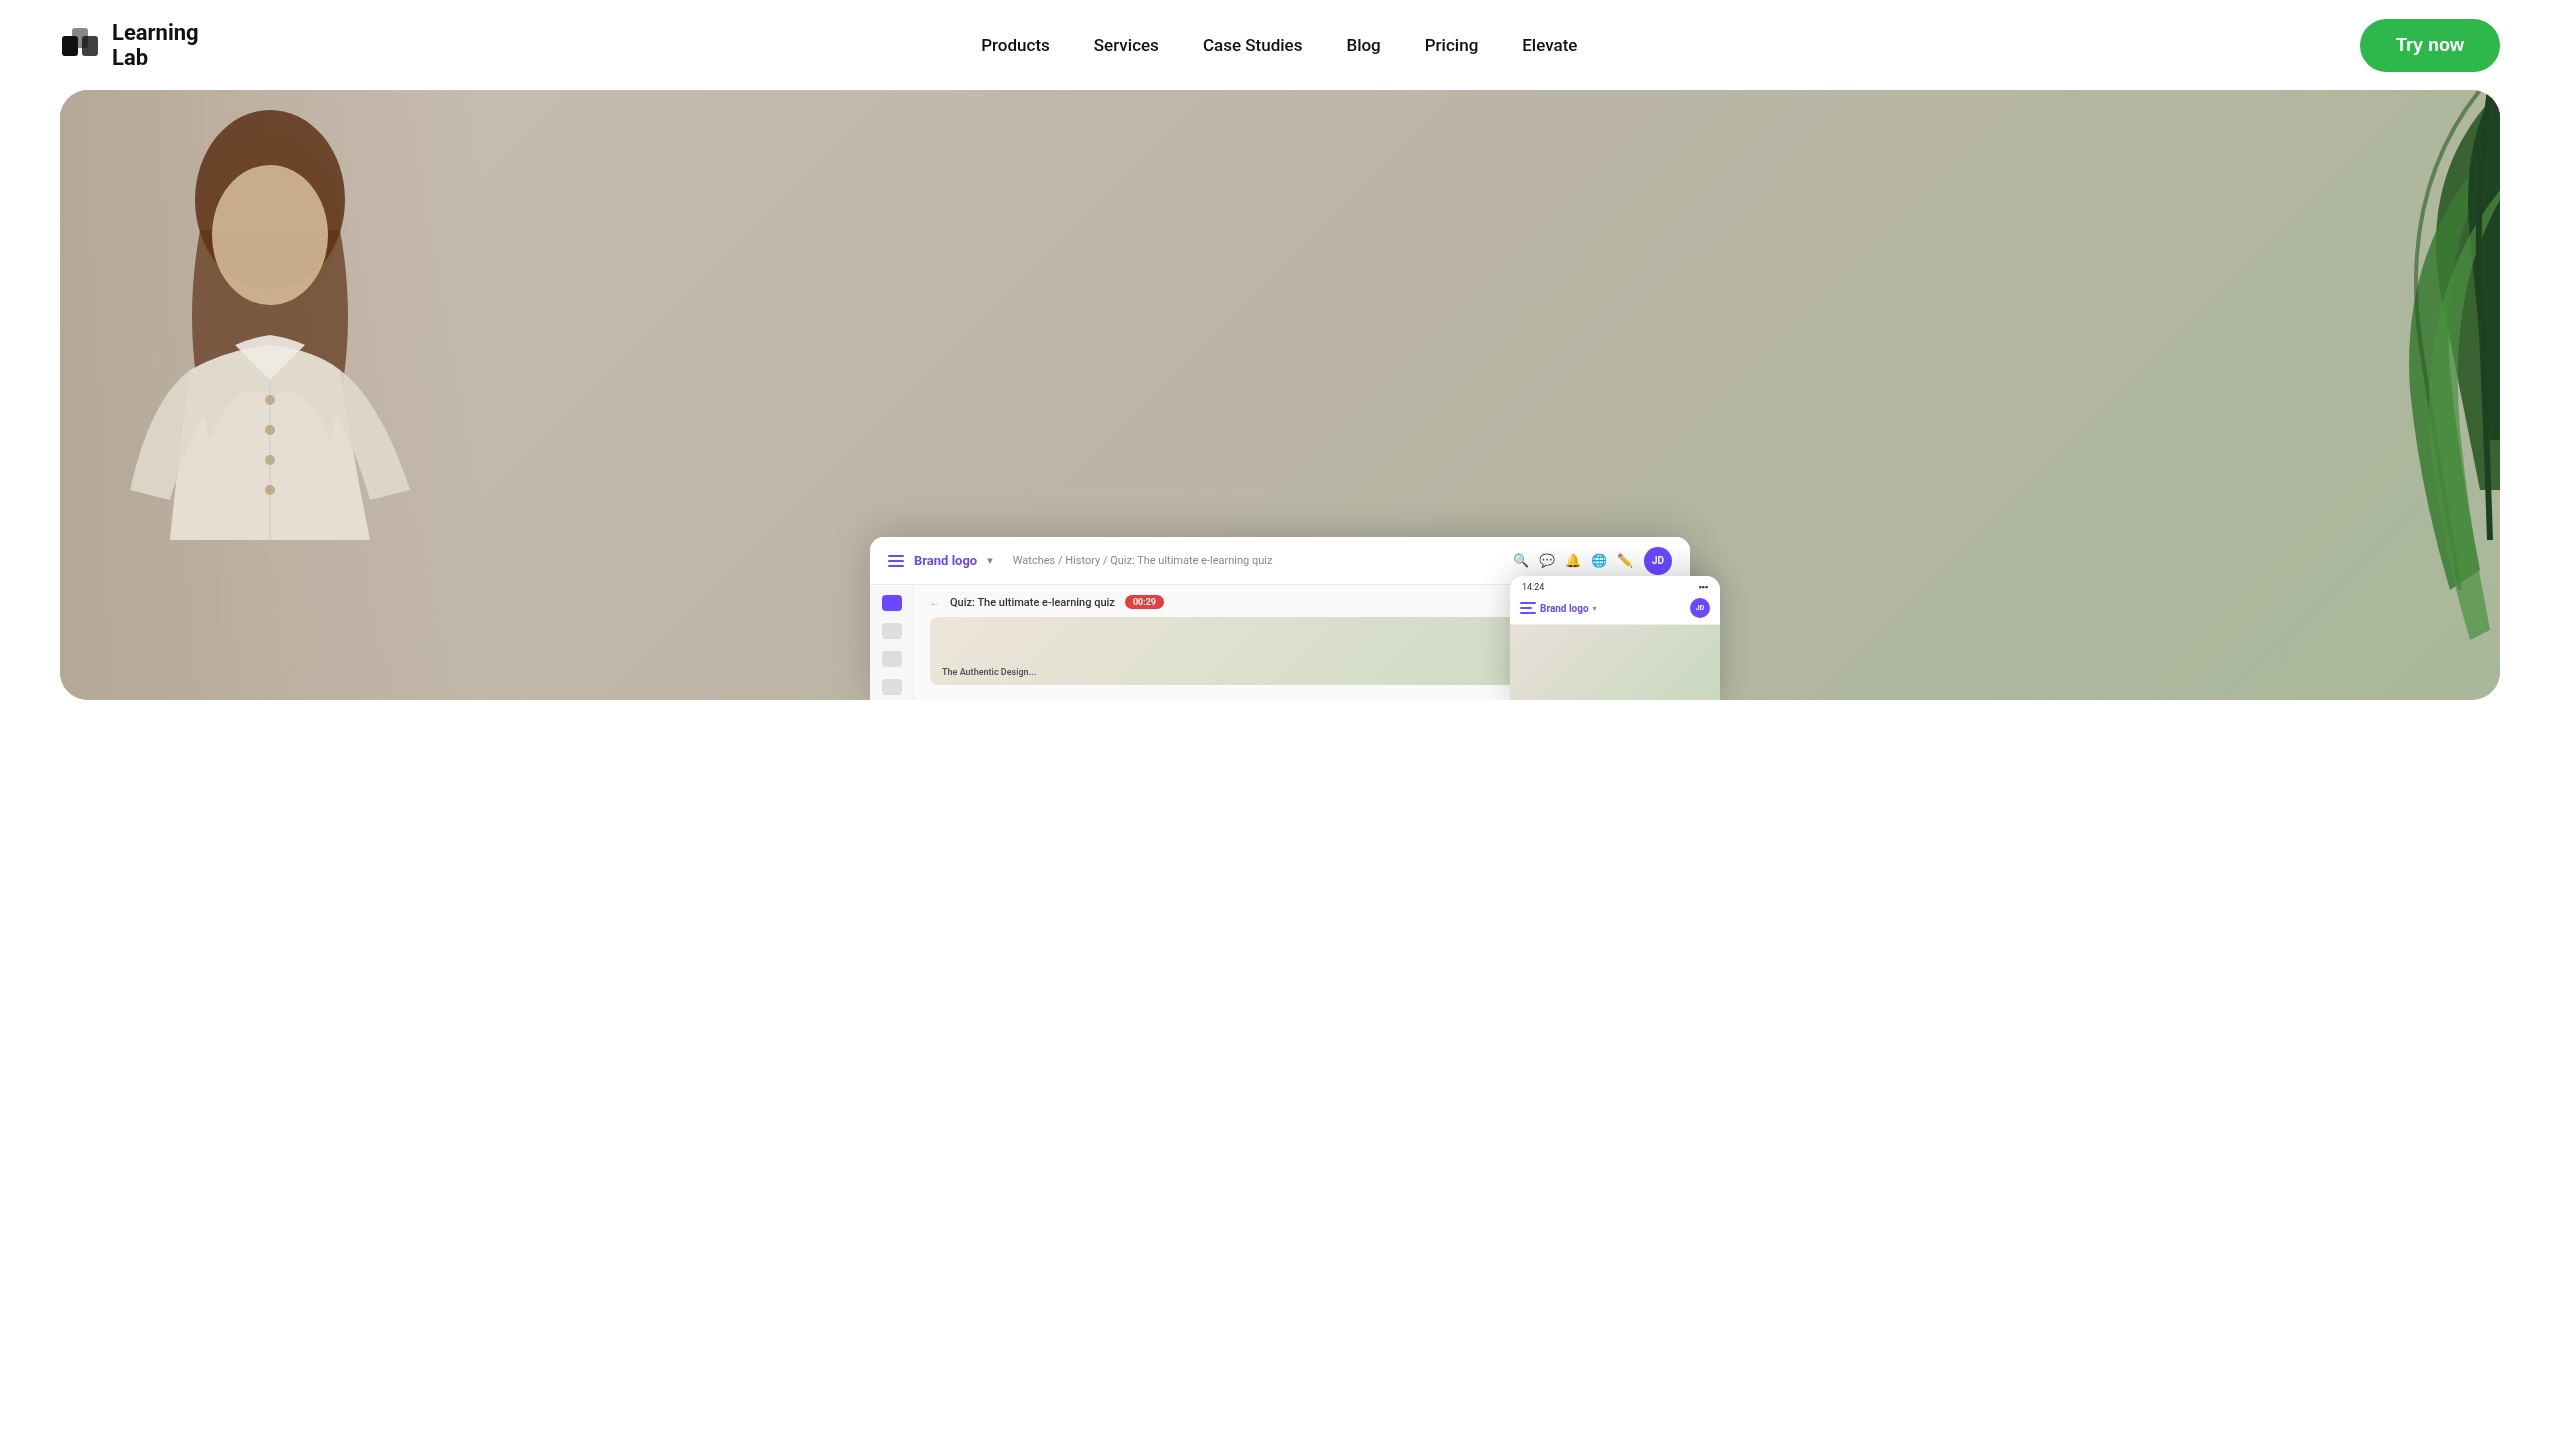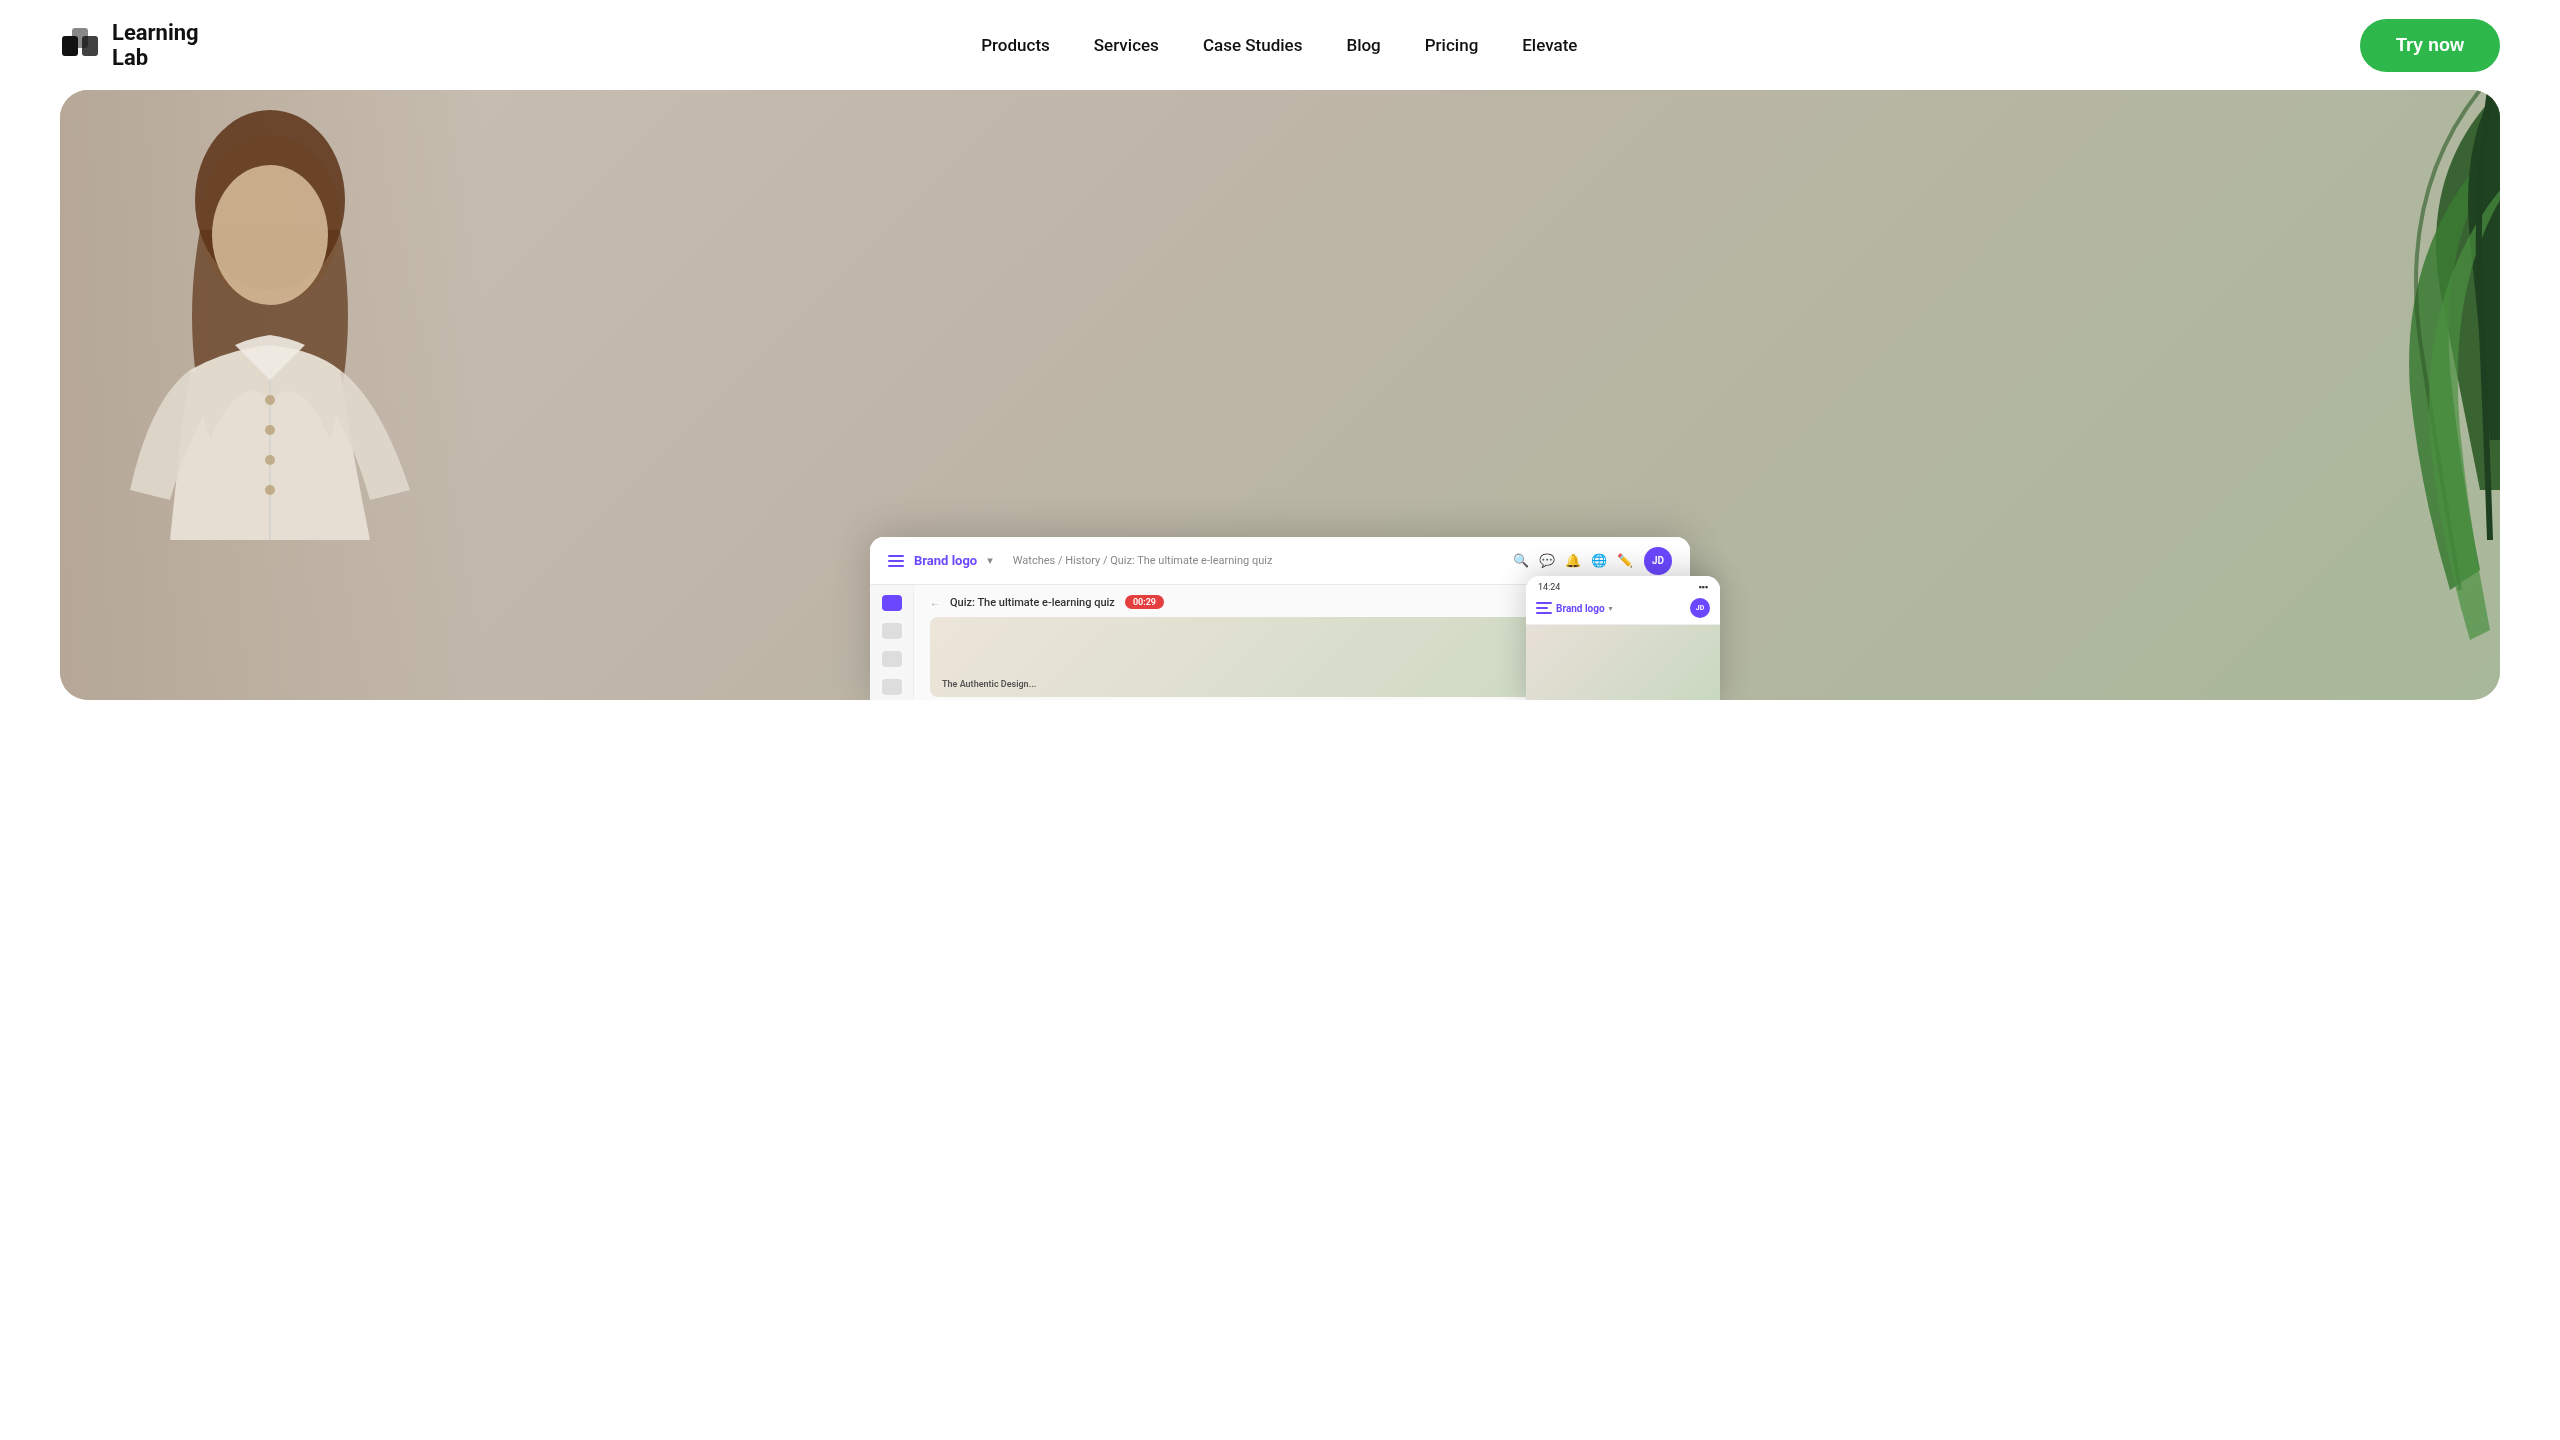--- a/index.html
+++ b/index.html
@@ -256,21 +256,21 @@
       background: #6b48ff;
       border-radius: 3px;
       width: 20%;
     }
 
     
     .mobile-preview {
       position: absolute;
       right: -30px;
       bottom: 0;
-      width: 194px;
+      width: 210px;
       z-index: 4;
     }
     .mobile-window {
       background: #fff;
       border-radius: 14px 14px 0 0;
       box-shadow: 0 -4px 30px rgba(0,0,0,0.2);
       overflow: hidden;
     }
     .mobile-statusbar {
       background: #fff;
@@ -434,21 +434,21 @@
                 <div class="app-progress-bar-fill"></div>
               </div>
               <span>1/30</span>
               <span style="font-size:9px;color:#888;">‹</span>
               <span style="font-size:9px;color:#888;">›</span>
               <span style="font-size:9px;color:#888;">≡</span>
               <span style="font-size:9px;color:#888;">⚙</span>
             </div>
           </div>
 
-          <div style="height:80px; background: linear-gradient(135deg, #ede5da 0%, #c8d8c0 100%); border-radius: 8px; position:relative; overflow:hidden;text-align:right;">
+          <div style="height:68px; background: linear-gradient(135deg, #ede5da 0%, #c8d8c0 100%); border-radius: 8px; position:relative; overflow:hidden;text-align:right;">
             <div style="position:absolute;bottom:8px;left:12px;font-size:9px;color:#555;font-weight:600;">The Authentic Design...</div>
           </div>
         </div>
       </div>
     </div>
 
     <div class="mobile-preview">
       <div class="mobile-window">
         <div class="mobile-statusbar">
           <span>14:24</span>

